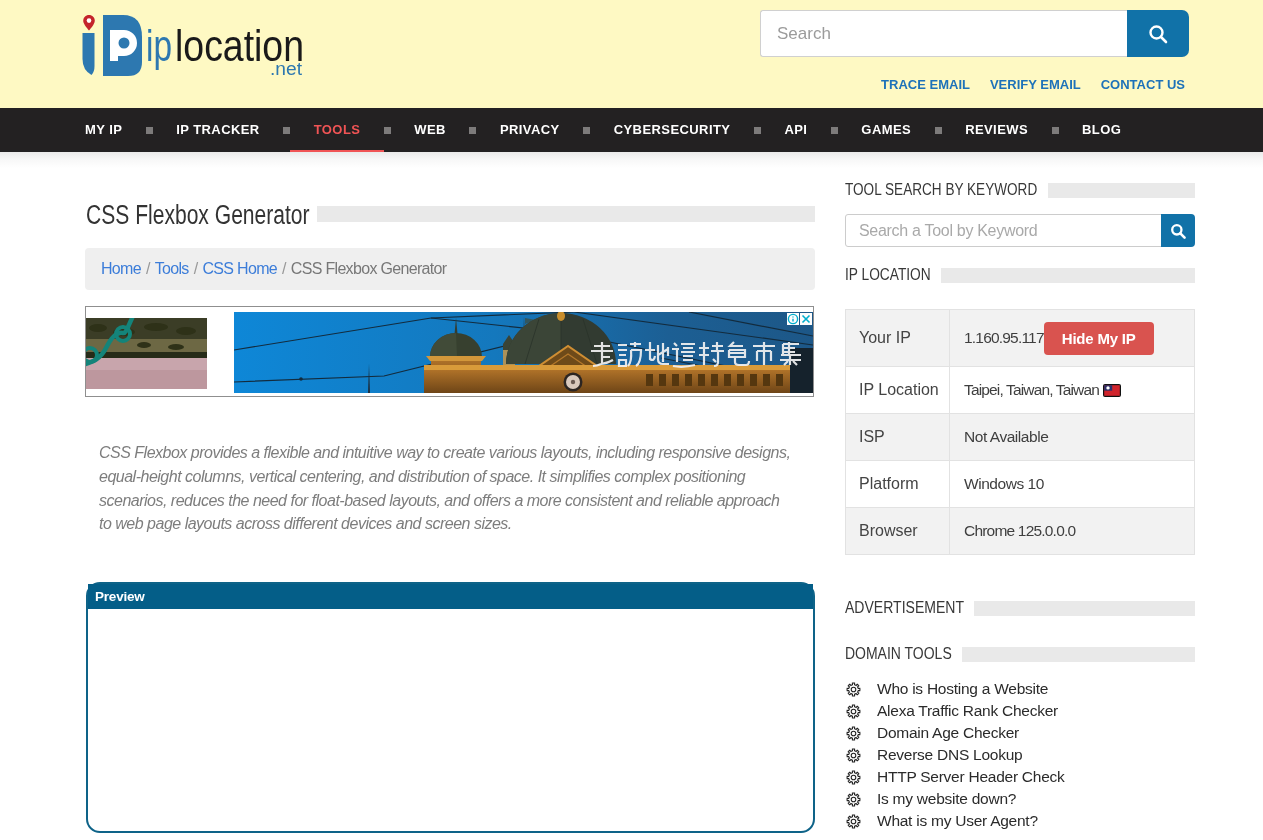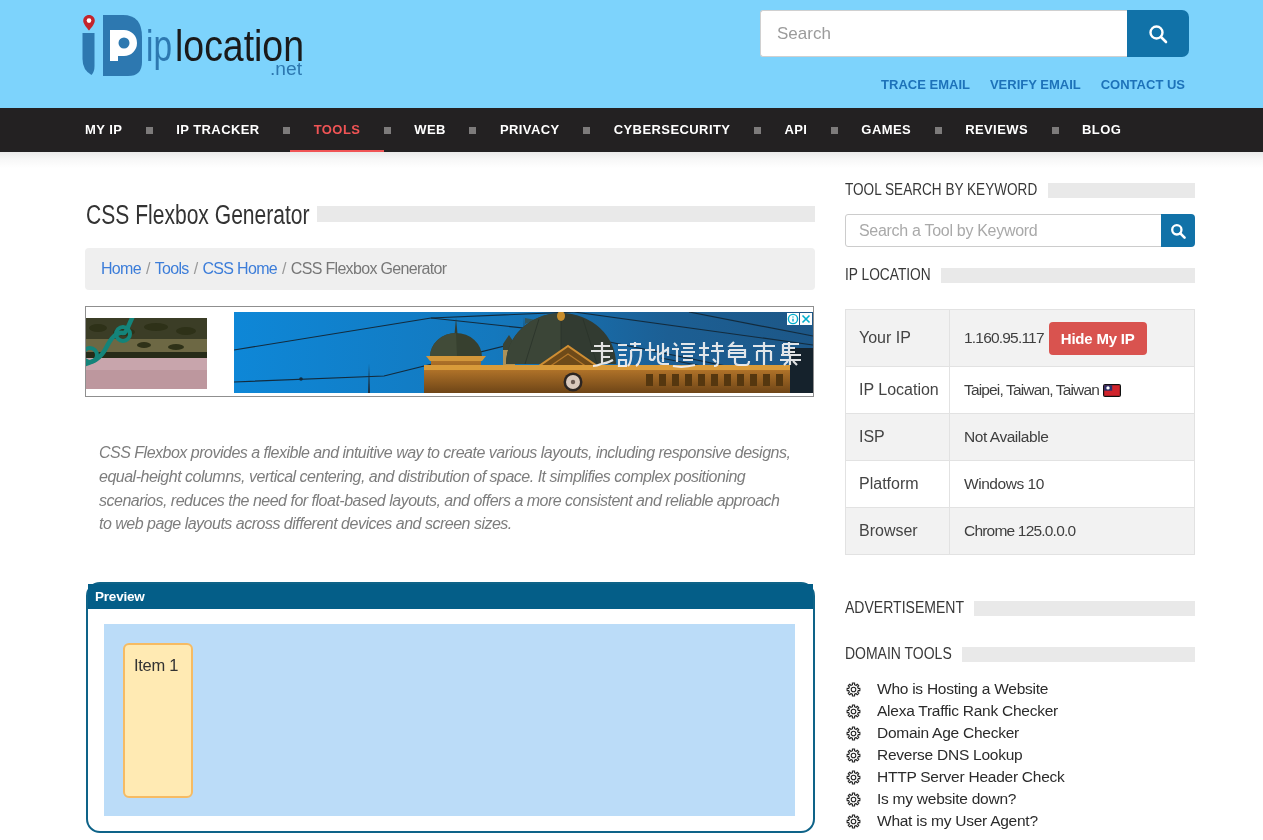--- a/index.html
+++ b/index.html
@@ -1,21 +1,21 @@
 <!DOCTYPE html>
 <html><head>
 <meta charset="utf-8">
 <style>
 * { margin:0; padding:0; box-sizing:border-box; }
 html,body { width:1263px; height:840px; overflow:hidden; }
 body { font-family:"Liberation Sans", sans-serif; background:#fff; position:relative; }
 .abs { position:absolute; }
 
 
-#header { position:absolute; left:0; top:0; width:1263px; height:108px; background:#7dd3fc; }
+#header { position:absolute; left:0; top:0; width:1263px; height:108px; background:#fef9c3; }
 #search-input { position:absolute; left:760px; top:10px; width:368px; height:47px; border:1px solid #d0d0d0; border-right:none; border-radius:3px 0 0 3px; background:#fff; color:#9b9b9b; font-size:17px; line-height:45px; padding-left:16px; }
 #search-btn { position:absolute; left:1127px; top:10px; width:62px; height:47px; background:#1172a8; border-radius:0 7px 7px 0; }
 #search-btn svg, #tool-btn svg { position:absolute; left:50%; top:50%; transform:translate(-50%,-50%); }
 .toplinks { position:absolute; top:77px; right:78px; font-size:13px; font-weight:bold; color:#1d72b9; letter-spacing:0; }
 .toplinks span { margin-left:20px; }
 
 
 #nav { position:absolute; left:0; top:108px; width:1263px; height:44px; background:#232122; }
 #nav ul { list-style:none; display:flex; align-items:center; height:44px; margin-left:85px; }
 #nav li.it { color:#fff; font-size:13px; font-weight:bold; letter-spacing:.42px; white-space:nowrap; height:44px; line-height:44px; position:relative; padding:0 23.5px; }
@@ -57,21 +57,21 @@
 
 
 #iptable { position:absolute; left:845px; top:309px; width:350px; border-collapse:collapse; font-size:16px; color:#444; }
 #iptable td { border:1px solid #e2e2e2; padding:0 0 0 13px; }
 #iptable td.lbl { width:104px; }
 #iptable tr:nth-child(odd) { background:#f2f2f2; }
 #iptable tr:nth-child(even) { background:#fff; }
 #iptable tr { height:47px; }
 #iptable tr:first-child { height:57px; }
 #iptable td.val { padding-left:14px; color:#3f3f3f; letter-spacing:-0.45px; font-size:15.5px; }
-#hidebtn { display:inline-block; background:#d9534f; color:#fff; font-weight:bold; font-size:15px; border-radius:4px; padding:8px 12px; margin-left:5px; vertical-align:middle; letter-spacing:-0.2px; }
+#hidebtn { display:inline-block; background:#d9534f; color:#fff; font-weight:bold; font-size:15px; border-radius:4px; padding:8px 18px; vertical-align:middle; letter-spacing:-0.2px; }
 
 
 #dtools { position:absolute; left:845px; top:678px; list-style:none; font-size:15.5px; color:#2b2b2b; letter-spacing:-0.25px; }
 #dtools li { height:22px; line-height:22px; margin-bottom:0; display:flex; align-items:center; }
 #dtools svg { margin-right:15px; flex:none; }
 </style>
 </head>
 <body>
 
 <div id="header">
@@ -269,23 +269,20 @@
         <path d="M568.5 3.5 l7 7 M575.5 3.5 l-7 7" stroke-width="1.6"></path>
       </g>
     </svg>
   </div>
 </div>
 
 <div id="para">CSS Flexbox provides a flexible and intuitive way to create various layouts, including responsive designs,<br>equal-height columns, vertical centering, and distribution of space. It simplifies complex positioning<br>scenarios, reduces the need for float-based layouts, and offers a more consistent and reliable approach<br>to web page layouts across different devices and screen sizes.</div>
 
 <div id="panel">
   <div id="panel-h">Preview</div>
-  <div id="panel-blue">
-    <div id="flexitem">Item 1</div>
-  </div>
 </div>
 
 <div class="sb-h" style="top:181px"><span class="txt" style="transform:scaleX(.849)">TOOL SEARCH BY KEYWORD</span><span class="bar" style="left:203px"></span></div>
 <div id="tool-input">Search a Tool by Keyword</div>
 <div id="tool-btn">
     <svg width="17" height="17" viewBox="0 0 22 22">
       <circle cx="9.5" cy="9.5" r="6" fill="none" stroke="#fff" stroke-width="3"></circle>
       <line x1="14" y1="14" x2="19.5" y2="19.5" stroke="#fff" stroke-width="3.4" stroke-linecap="round"></line>
     </svg>
   </div>

